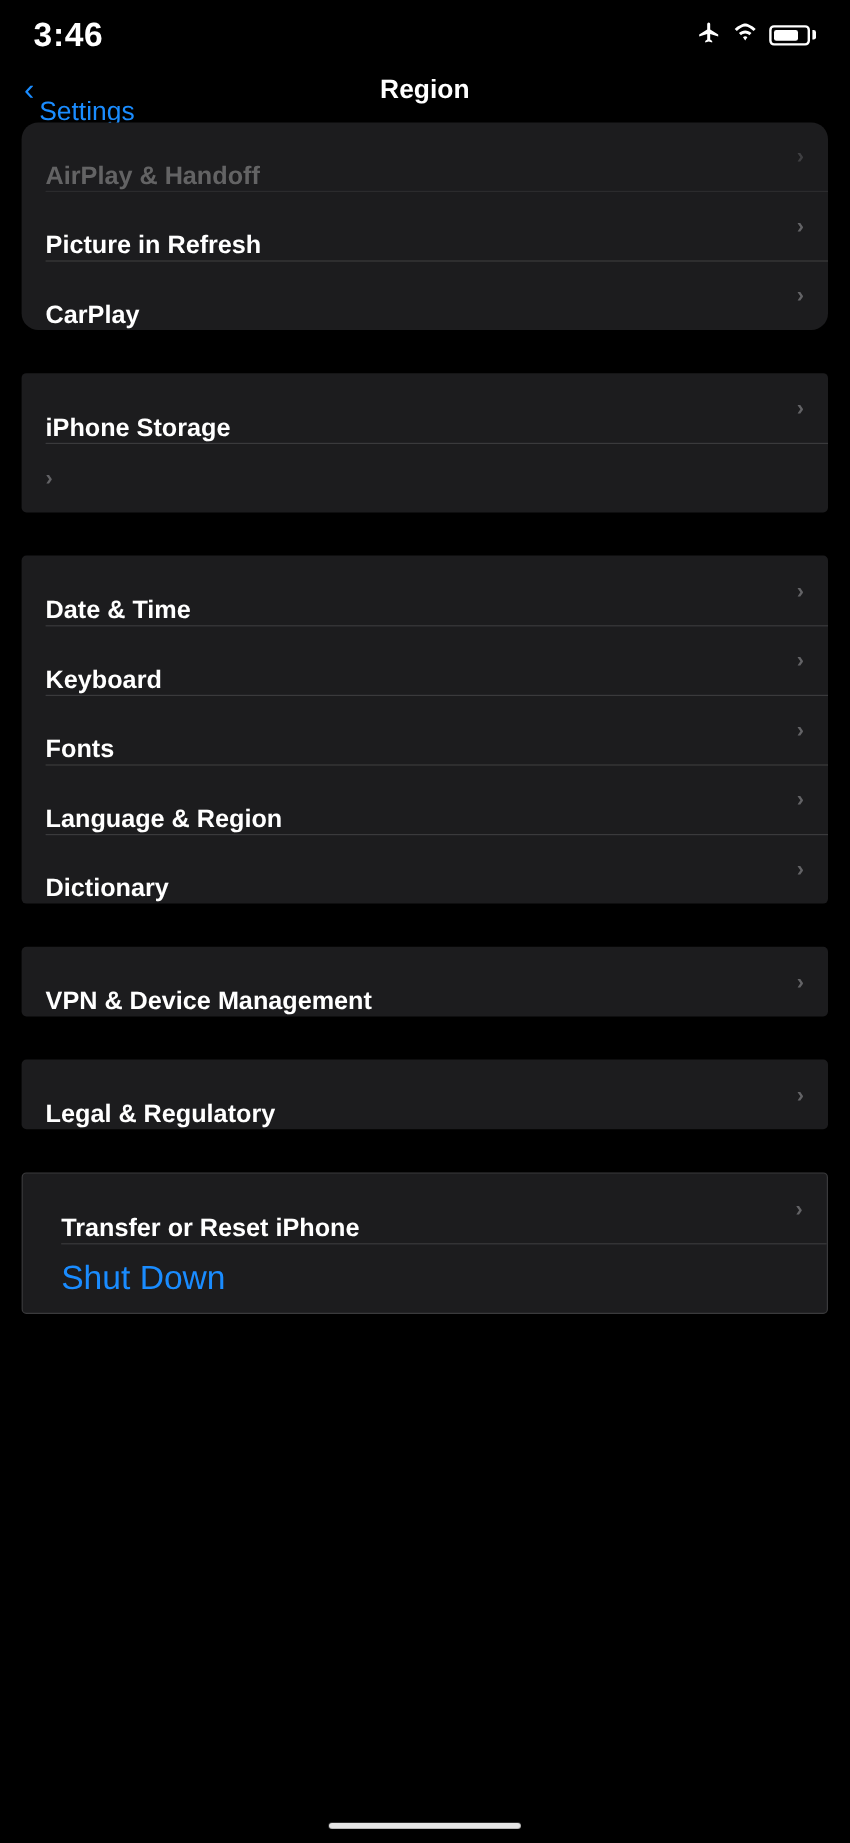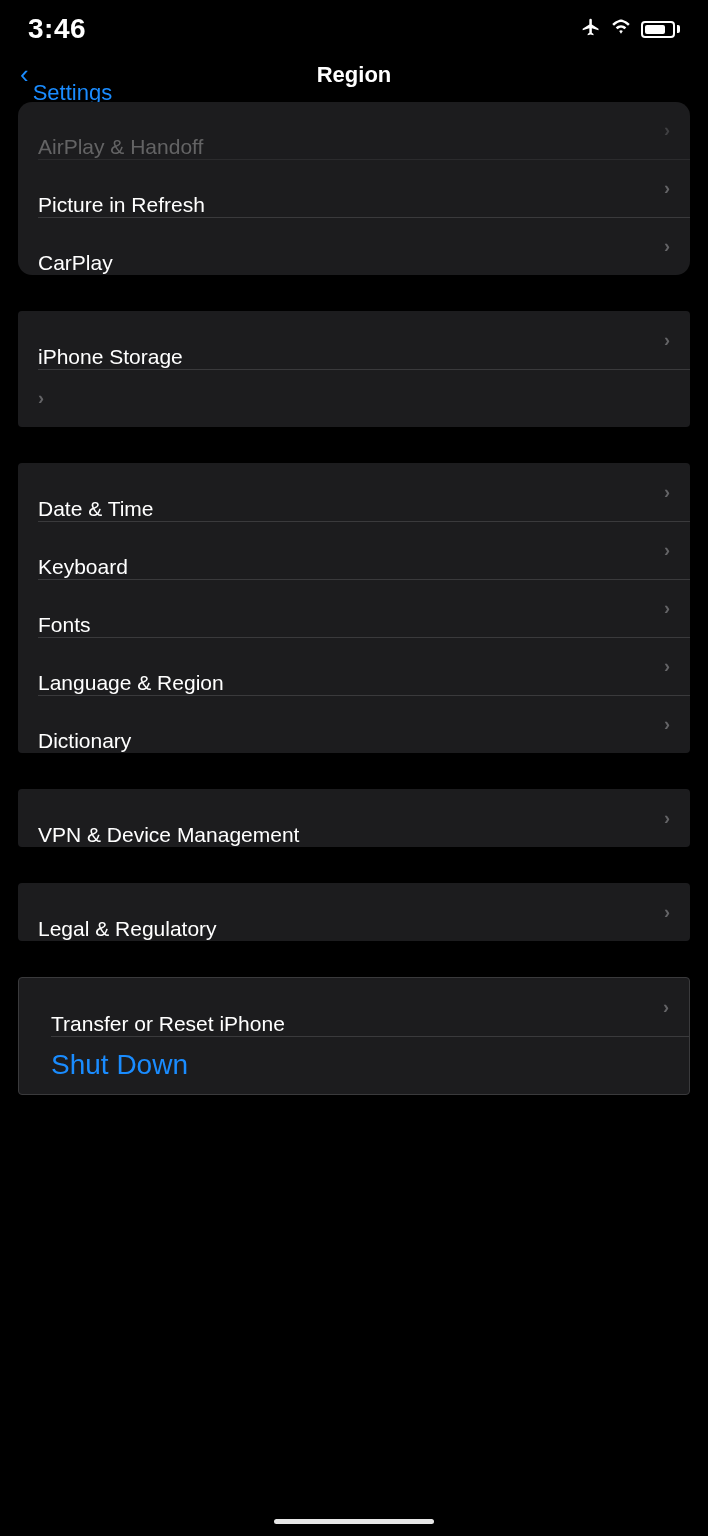--- a/index.html
+++ b/index.html
@@ -141,21 +141,21 @@
       bottom: 0;
       left: 20px;
       right: 0;
       height: 0.5px;
       background: #3a3a3c;
     }
 
     .settings-row-label {
       font-size: 21px;
       color: #fff;
-      font-weight: 400;
+      font-weight: 700;
       margin-top: 33px;
     }
 
     .settings-row-label-blue {
       font-size: 28px;
       color: #1a8cff;
       font-weight: 400;
     }
 
     .chevron-right {

